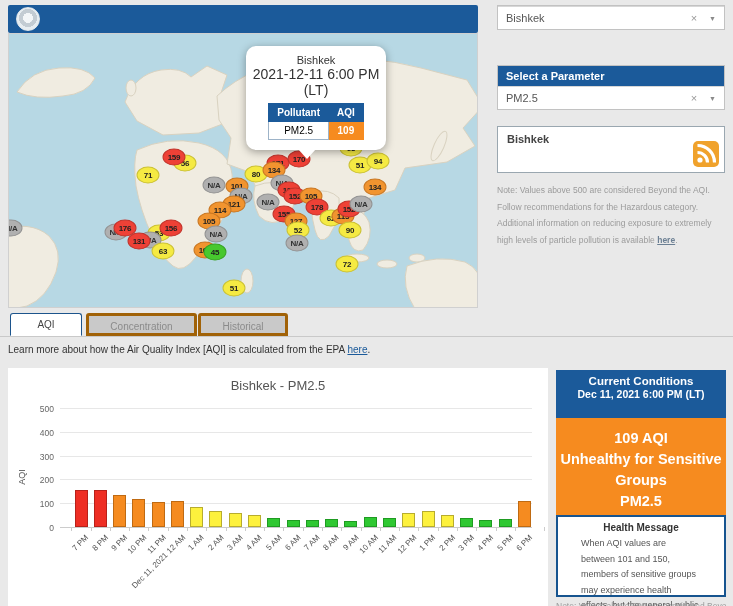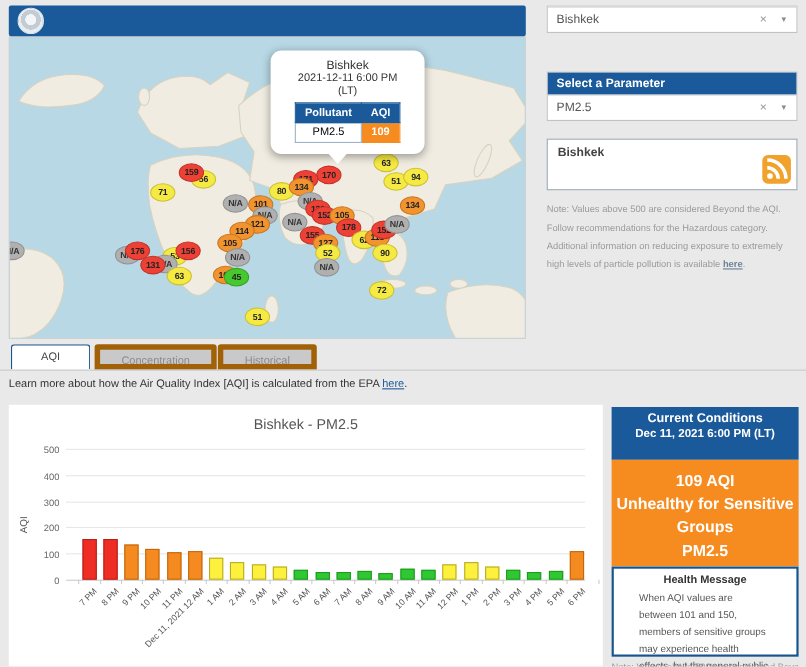--- a/index.html
+++ b/index.html
@@ -27,32 +27,32 @@
   .marker.yellow{background:#f5ea43;border:1px solid #cbc133}
   .marker.green{background:#47c82e;border:1px solid #38a323}
   .marker.gray{background:#b0b0b0;border:1px solid #939393;color:#333}
 
   
   .popup{left:237px;top:12px;width:128px;background:#fff;border-radius:10px;z-index:40;
          box-shadow:0 2px 8px rgba(0,0,0,.35);padding:8px 6px 10px;text-align:center;position:absolute}
   .popup-tail{position:absolute;left:52px;bottom:-9px;width:0;height:0;z-index:39;
               border-left:9px solid transparent;border-right:9px solid transparent;border-top:10px solid #fff}
   .popup .p-city{font-size:11px;color:#333}
-  .popup .p-dt,.popup .p-tz{font-size:10px;color:#333}
+  .popup .p-dt,.popup .p-tz{font-size:14px;color:#333}
   .popup table{border-collapse:collapse;margin:5px auto 0}
   .popup th{background:#1b5a9a;color:#fff;font-size:10px;padding:3px 8px;border:1px solid #1b5a9a}
   .popup td{font-size:10px;padding:3px 8px;border:1px solid #9db3c8}
   .popup td.aqi-val{background:#f68b1f;color:#fff;font-weight:bold;border-color:#f68b1f}
 
   
   .tabs-rule{left:0;top:336px;width:733px;height:1px;background:#c9c9c9}
   .tab{position:absolute;top:313px;height:23px;box-sizing:border-box;text-align:center;
        font-size:10px;line-height:22px;border-radius:3px 3px 0 0;cursor:pointer}
   .tab.active{background:#fff;border:1px solid #1c548c;border-bottom:1px solid #fff;color:#444;z-index:3}
-  .tab.inactive{background:#c9c9c9;border:5px solid #a16207;color:#8b8b8b}
+  .tab.inactive{background:#c9c9c9;border:3px solid #a16207;color:#8b8b8b}
 
   .learn-more{left:8px;top:344px;font-size:10px;color:#333}
   a.lnk{color:#1b5a9a;text-decoration:underline;cursor:pointer}
 
   
   .chart-panel{left:8px;top:368px;width:540px;height:238px;background:#fff}
   .chart-title{position:absolute;left:0;top:10px;width:100%;text-align:center;font-size:13px;color:#555}
   .ylab{position:absolute;left:6px;top:104px;font-size:9px;color:#555;transform:rotate(-90deg)}
   .gridline{position:absolute;height:1px;background:#e7e7e7}
   .ytick{position:absolute;width:26px;text-align:right;font-size:8.5px;color:#666}

